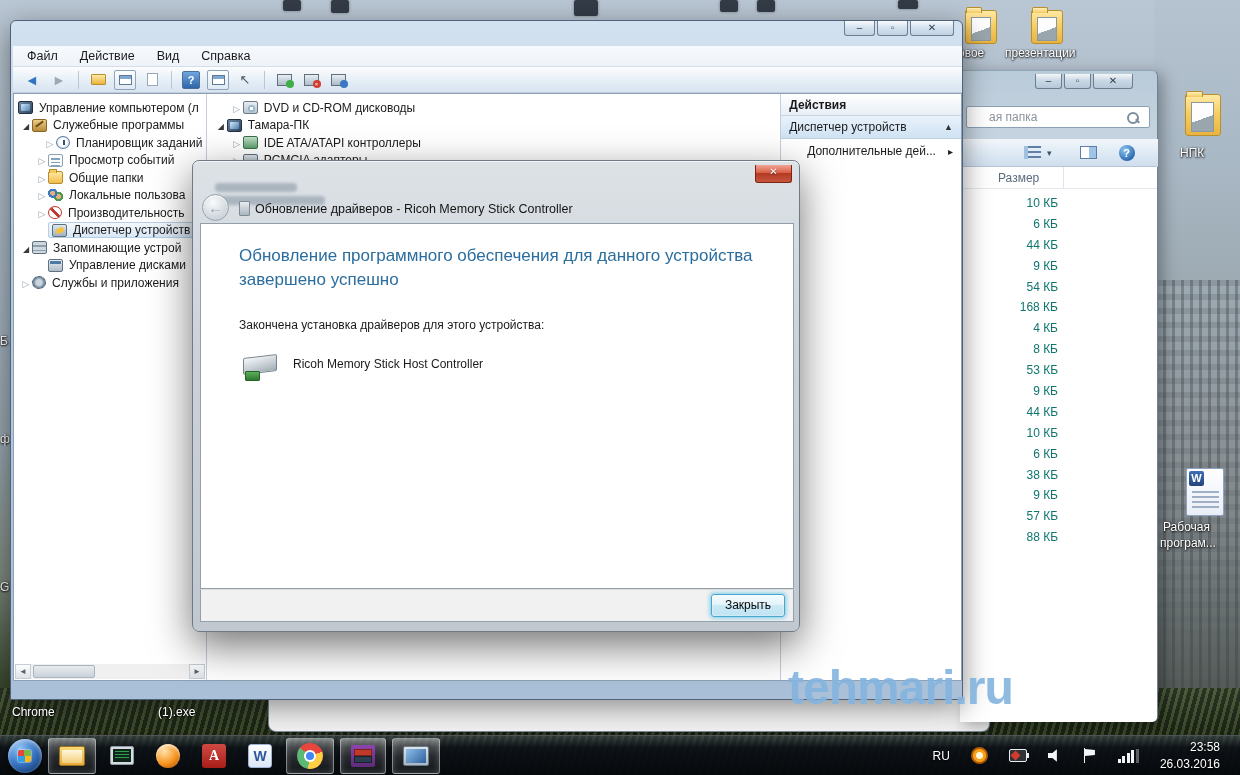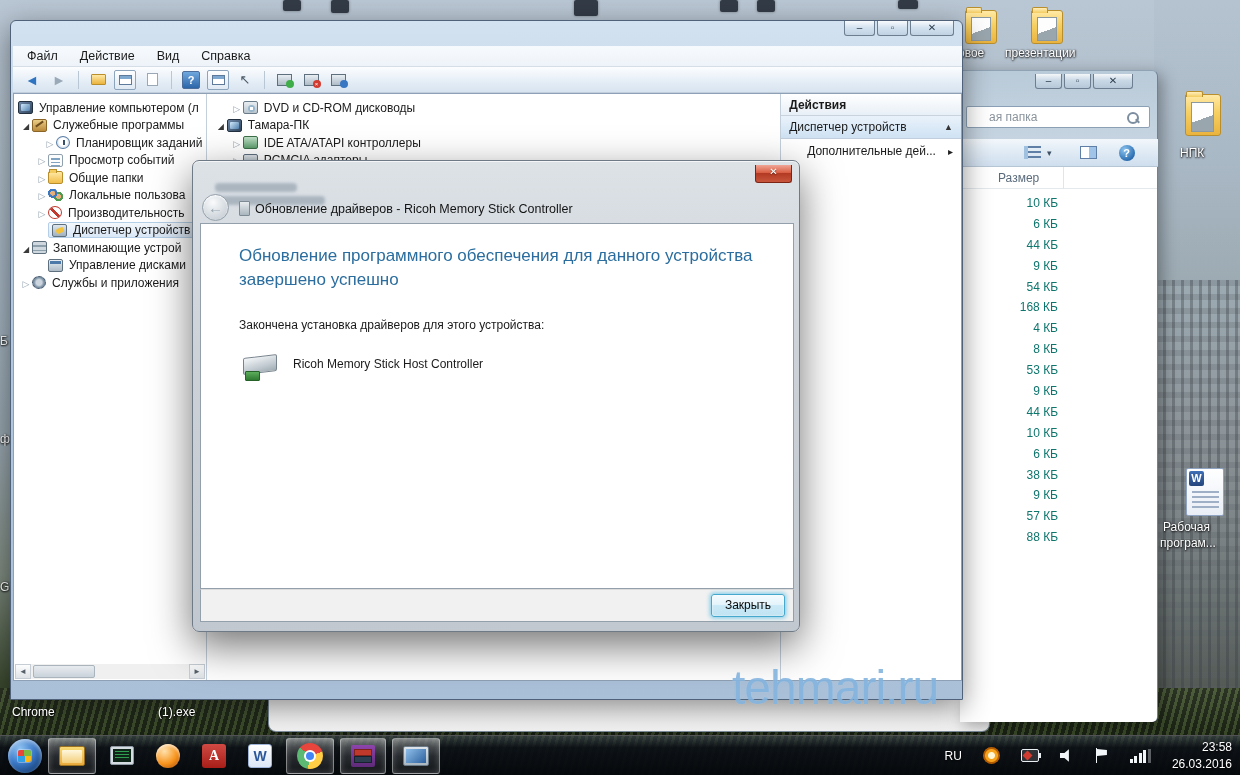--- a/index.html
+++ b/index.html
@@ -22,21 +22,21 @@
   .frag{background:rgba(22,28,40,.82);border-radius:2px;box-shadow:0 0 3px rgba(0,0,0,.4)}
   .dlabel{color:#fff;text-shadow:0 1px 2px rgba(0,0,0,.9),1px 0 2px rgba(0,0,0,.7);font-size:12px;text-align:left;white-space:nowrap}
   .folder{background:linear-gradient(180deg,#ffe9a6 0%,#f6cf62 45%,#eab33e 100%);border:1px solid #b98f2e;border-radius:2px 3px 3px 3px;position:absolute}
   .folder::before{content:"";position:absolute;left:0;top:-4px;width:45%;height:5px;background:linear-gradient(#ffeebb,#f3cc60);border:1px solid #b98f2e;border-bottom:none;border-radius:2px 2px 0 0}
   .folder::after{content:"";position:absolute;left:15%;top:18%;width:62%;height:70%;background:linear-gradient(160deg,#fdfdfd 0 55%,#9aa6ad 55% 100%);border:1px solid #8a98a2}
   .docicon{background:linear-gradient(#ffffff,#e9eef6);border:1px solid #8fa3c2;border-radius:2px;position:absolute}
   .docicon::before{content:"W";position:absolute;left:2px;top:2px;width:15px;height:15px;background:linear-gradient(#3f6fb5,#24457c);color:#fff;font-weight:bold;font-size:11px;text-align:center;line-height:15px;border-radius:2px}
   .docicon::after{content:"";position:absolute;left:5px;right:4px;top:22px;height:20px;
     background:repeating-linear-gradient(#9fb0c6 0 2px,transparent 2px 5px)}
   .whitefrag{left:268px;top:698px;width:722px;height:34px;background:linear-gradient(#fdfdfd,#f2f2f2);border:1px solid #7c8c9b;border-top-color:#9aa8b5;border-radius:0 0 8px 8px;box-shadow:0 2px 8px rgba(0,0,0,.35)}
-  .watermark{left:732px;top:660px;font-size:48px;font-weight:normal;letter-spacing:-1px;
+  .watermark{left:788px;top:660px;font-size:48px;font-weight:bold;letter-spacing:-1px;
     color:rgba(125,175,220,.82);z-index:60;text-shadow:0 0 1px rgba(200,225,245,.5)}
 
   
   .capbtns{position:absolute;display:flex}
   .capbtn{height:15px;border:1px solid #6d7e91;border-top:none;border-radius:0 0 3px 3px;
     background:linear-gradient(rgba(255,255,255,.85),rgba(215,228,240,.55) 45%,rgba(175,195,215,.5));
     color:#2e3e4e;font-size:10px;text-align:center;line-height:14px;margin-left:2px}
   .capbtn.close-red{background:linear-gradient(#f0a696,#d95f44 45%,#b33a24 50%,#c7553c);color:#fff;border-color:#7e2415;text-shadow:0 1px 1px rgba(0,0,0,.5)}
 
   
@@ -193,21 +193,21 @@
     color:#2b579a;font-weight:bold;font-size:14px;text-align:center;line-height:22px}
   .tk-chrome{width:26px;height:26px;border-radius:50%;position:relative;
     background:conic-gradient(from -50deg,#e8453c 0 120deg,#ffce44 120deg 240deg,#5bb974 240deg 360deg)}
   .tk-chrome::before{content:"";position:absolute;left:7px;top:7px;width:12px;height:12px;border-radius:50%;background:#fff}
   .tk-chrome::after{content:"";position:absolute;left:9px;top:9px;width:8px;height:8px;border-radius:50%;background:#4285f4}
   .tk-rar{width:24px;height:22px;position:relative;background:linear-gradient(#8e44ad,#5e2a78);border-radius:2px}
   .tk-rar::before{content:"";position:absolute;left:3px;top:4px;right:3px;height:5px;background:#c0392b;border:1px solid #7c241c}
   .tk-rar::after{content:"";position:absolute;left:3px;top:11px;right:3px;height:5px;background:#2c3e50;border:1px solid #17222e}
   .tk-pc{width:26px;height:20px;background:linear-gradient(#dfe5ea,#aab6c0);border:1px solid #6b7a87;border-radius:2px;position:relative}
   .tk-pc::before{content:"";position:absolute;inset:2px;background:linear-gradient(135deg,#8fc0ea,#2d5f9e)}
-  .tray{margin-left:auto;display:flex;align-items:center;gap:21px;padding-right:8px;color:#fff}
+  .tray{margin-left:auto;display:flex;align-items:center;gap:21px;padding-right:20px;color:#fff}
   .tr-lang{font-size:12px;text-shadow:0 1px 2px #000}
   .tr-orange{width:17px;height:17px;border-radius:50%;
     background:radial-gradient(circle,#fff6d8 0 3px,#f6a21d 4px 6px,#b35b00 7px 8.5px,transparent 9px)}
   .tr-batt{width:18px;height:13px;border:1px solid #e8eef2;border-radius:2px;position:relative;background:rgba(255,255,255,.15)}
   .tr-batt::before{content:"";position:absolute;right:-3px;top:3px;width:2px;height:5px;background:#e8eef2}
   .tr-batt::after{content:"";position:absolute;left:2px;top:2px;width:7px;height:7px;background:#d23b2f;transform:rotate(45deg)}
   .tr-spk{width:14px;height:14px;background:#f2f6f9;clip-path:polygon(0 32%,32% 32%,64% 6%,64% 94%,32% 68%,0 68%)}
   .tr-flag{width:14px;height:15px;position:relative}
   .tr-flag::before{content:"";position:absolute;left:2px;top:1px;width:10px;height:7px;background:#f2f6f9;clip-path:polygon(0 0,100% 15%,100% 85%,0 100%)}
   .tr-flag::after{content:"";position:absolute;left:1px;top:0;width:1.5px;height:15px;background:#f2f6f9}

